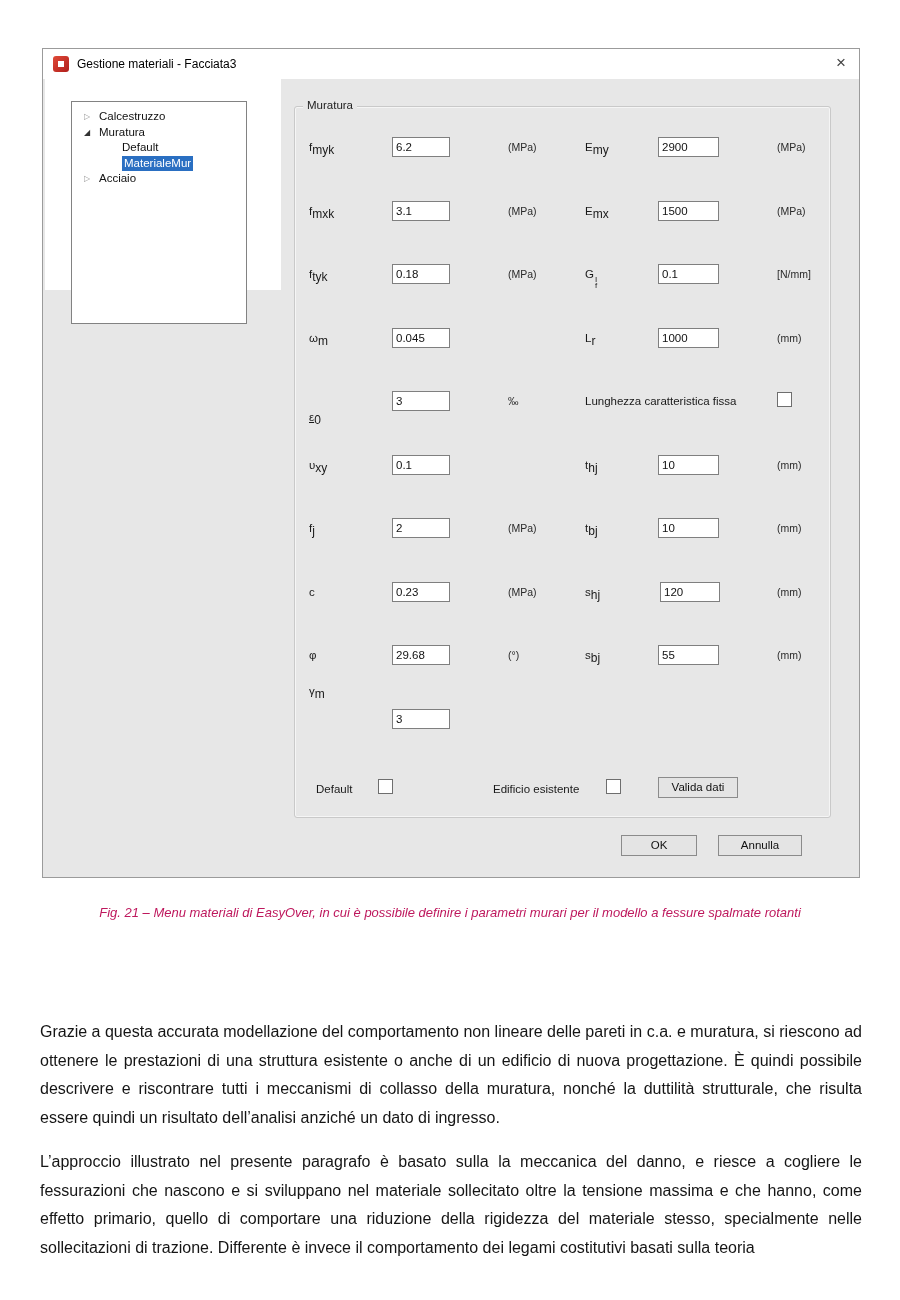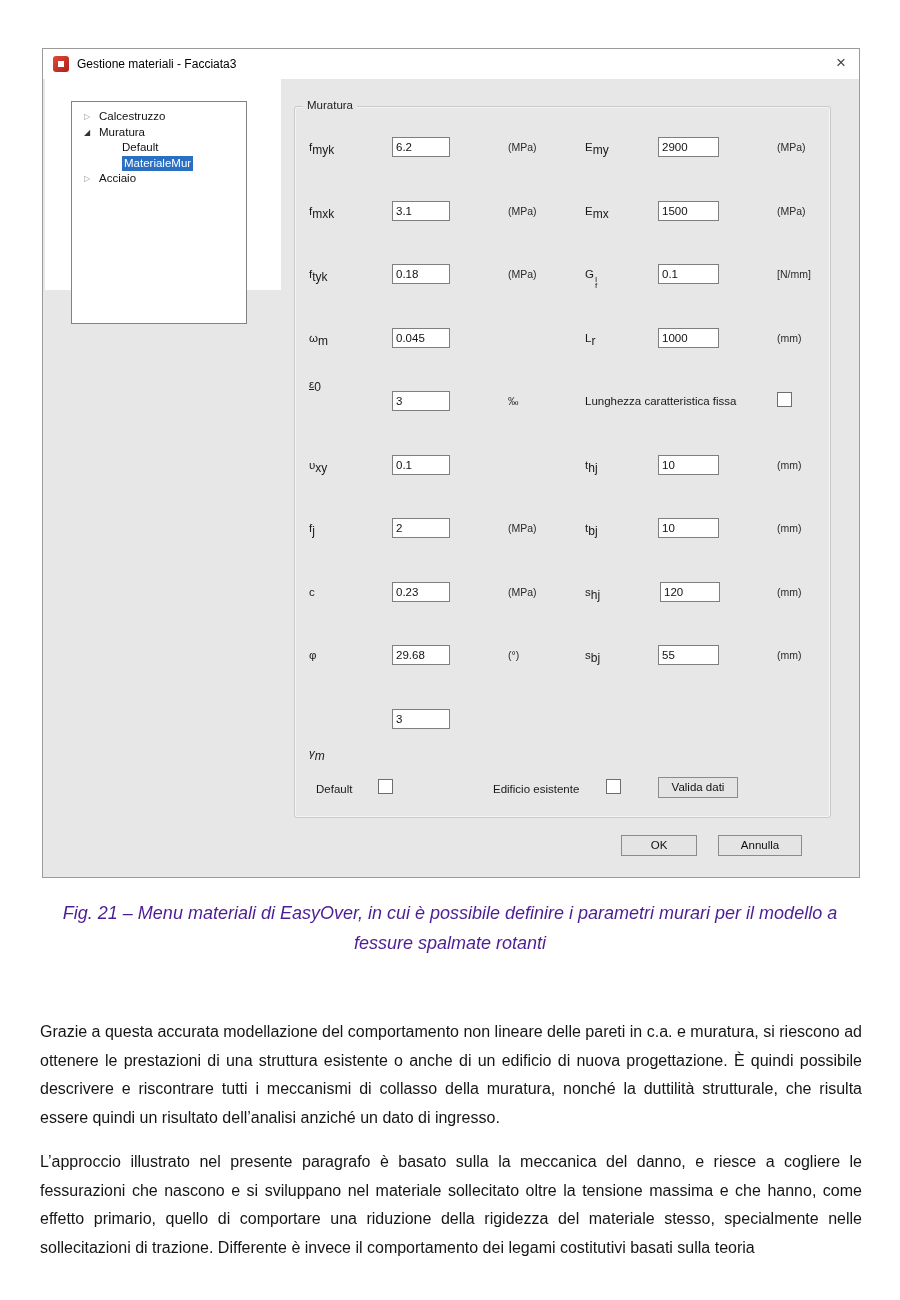--- a/index.html
+++ b/index.html
@@ -69,21 +69,21 @@
   }
   .win-btn {
     position:absolute; height:21px; background:#e4e4e4; border:1px solid #8b8b8b;
     font-family:"Liberation Sans", sans-serif; font-size:11.5px; color:#111;
     text-align:center; line-height:19px; padding:0;
   }
 
   
   .caption {
     position:absolute; left:35px; top:898px; width:830px; text-align:center;
-    font-style:italic; font-weight:bold; font-size:18px; line-height:30px; color:#4c1d95;
+    font-style:italic; font-weight:bold; font-size:13px; line-height:30px; color:#be185d;
     font-weight:500;
   }
   .body-text {
     position:absolute; left:40px; width:822px; text-align:justify;
     font-size:16px; line-height:28.5px; color:#151515;
   }
   .p1 { top:1018px; }
   .p2 { top:1148px; }
 </style>
 </head>
@@ -135,35 +135,35 @@
         <input class="gb-input" type="text" value="6.2" style="left: 97px; top: 30px; width: 58px;">
         <div class="gb-unit" style="left: 213px; top: 34px;">(MPa)</div>
         <div class="gb-label" style="left: 14px; top: 97px;"><span>f</span><sub>mxk</sub></div>
         <input class="gb-input" type="text" value="3.1" style="left: 97px; top: 94px; width: 58px;">
         <div class="gb-unit" style="left: 213px; top: 98px;">(MPa)</div>
         <div class="gb-label" style="left: 14px; top: 160px;"><span>f</span><sub>tyk</sub></div>
         <input class="gb-input" type="text" value="0.18" style="left: 97px; top: 157px; width: 58px;">
         <div class="gb-unit" style="left: 213px; top: 161px;">(MPa)</div>
         <div class="gb-label" style="left: 14px; top: 224px;"><span>ω</span><sub>m</sub></div>
         <input class="gb-input" type="text" value="0.045" style="left: 97px; top: 221px; width: 58px;">
-        <div class="gb-label" style="left: 14px; top: 270px; text-decoration: underline;"><span>ε</span><sub>0</sub></div>
+        <div class="gb-label" style="left: 14px; top: 303px; text-decoration: underline;"><span>ε</span><sub>0</sub></div>
         <input class="gb-input" type="text" value="3" style="left: 97px; top: 284px; width: 58px;">
         <div class="gb-unit" style="left: 213px; top: 288px;">‰</div>
         <div class="gb-label" style="left: 14px; top: 351px;"><span>υ</span><sub>xy</sub></div>
         <input class="gb-input" type="text" value="0.1" style="left: 97px; top: 348px; width: 58px;">
         <div class="gb-label" style="left: 14px; top: 414px;"><span>f</span><sub>j</sub></div>
         <input class="gb-input" type="text" value="2" style="left: 97px; top: 411px; width: 58px;">
         <div class="gb-unit" style="left: 213px; top: 415px;">(MPa)</div>
         <div class="gb-label" style="left: 14px; top: 478px;"><span>c</span></div>
         <input class="gb-input" type="text" value="0.23" style="left: 97px; top: 475px; width: 58px;">
         <div class="gb-unit" style="left: 213px; top: 479px;">(MPa)</div>
         <div class="gb-label" style="left: 14px; top: 541px;"><span>φ</span></div>
         <input class="gb-input" type="text" value="29.68" style="left: 97px; top: 538px; width: 58px;">
         <div class="gb-unit" style="left: 213px; top: 542px;">(°)</div>
-        <div class="gb-label" style="left: 14px; top: 639px; font-style: italic;"><span>γ</span><sub>m</sub></div>
+        <div class="gb-label" style="left: 14px; top: 577px;"><span>γ</span><sub>m</sub></div>
         <input class="gb-input" type="text" value="3" style="left: 97px; top: 602px; width: 58px;">
         <div class="gb-label" style="left: 290px; top: 33px;"><span>E</span><sub>my</sub></div>
         <input class="gb-input" type="text" value="2900" style="left: 363px; top: 30px; width: 61px;">
         <div class="gb-unit" style="left: 482px; top: 34px;">(MPa)</div>
         <div class="gb-label" style="left: 290px; top: 97px;"><span>E</span><sub>mx</sub></div>
         <input class="gb-input" type="text" value="1500" style="left: 363px; top: 94px; width: 61px;">
         <div class="gb-unit" style="left: 482px; top: 98px;">(MPa)</div>
         <div class="gb-label" style="left: 290px; top: 160px;"><span>G</span><span class="supsub">
             <span>I</span>
             <span>f</span>

